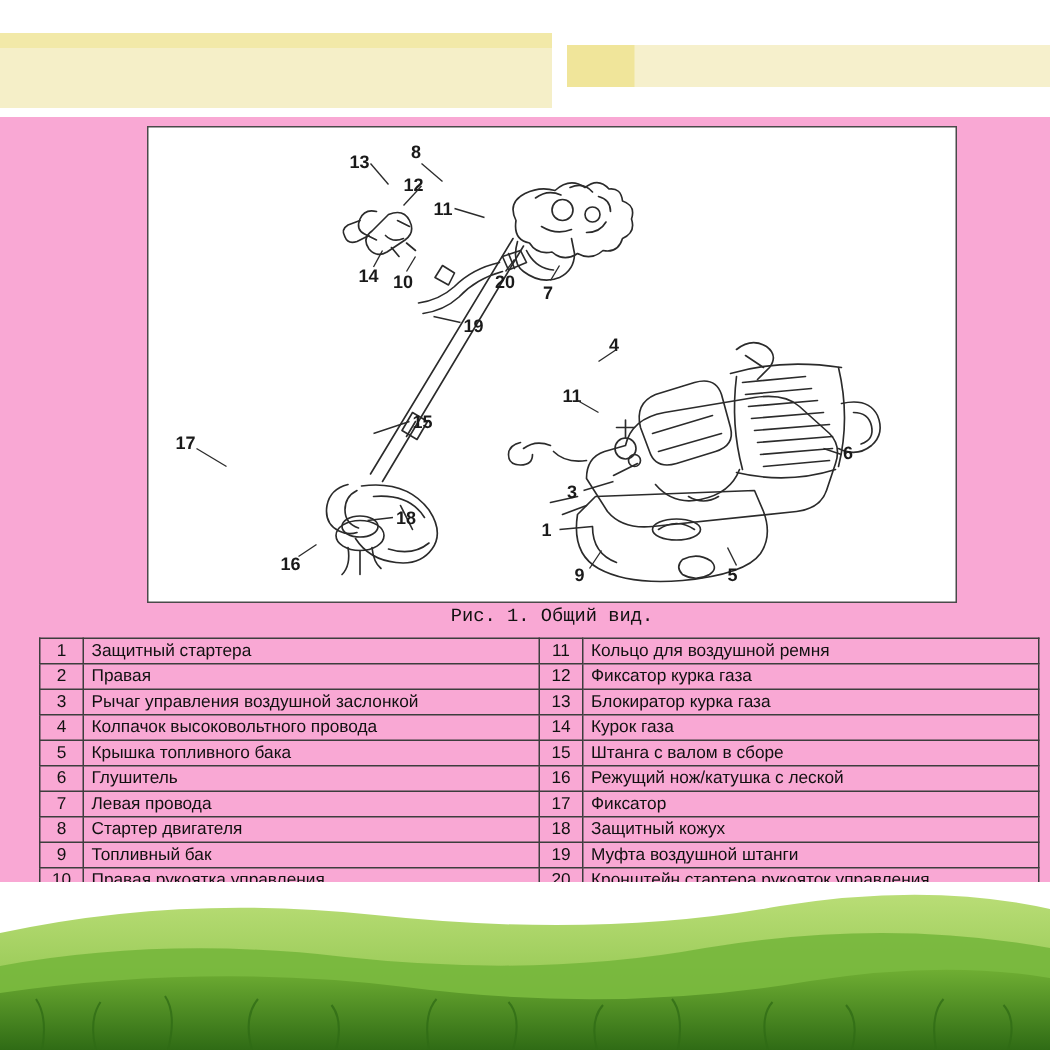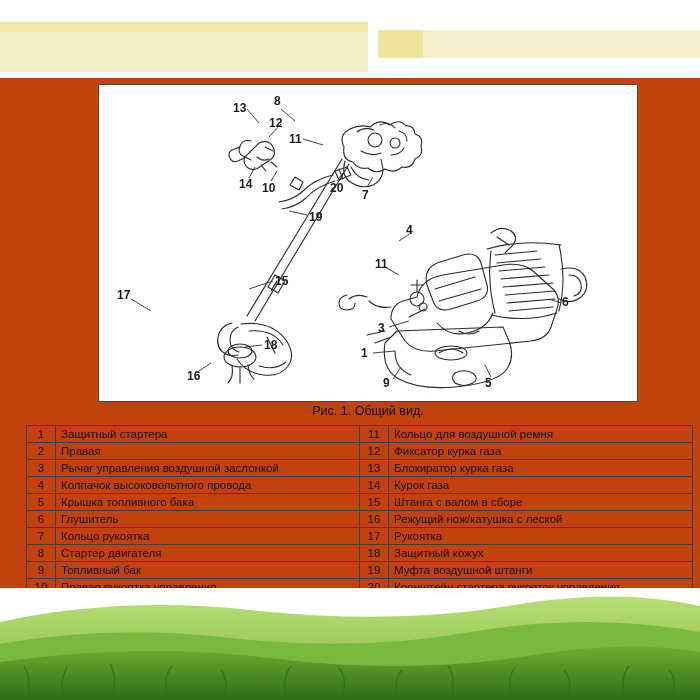--- a/index.html
+++ b/index.html
@@ -12,21 +12,21 @@
     background: #ffffff;
     font-family: "Liberation Sans", sans-serif;
     overflow: hidden;
     position: relative;
   }
   .page {
     position: absolute;
     inset: 0;
     width: 700px;
     height: 700px;
-    background: #c2410c;
+    background: #f9a8d4;
   }
 
   
   .top-band {
     position: absolute;
     left: 0; top: 0;
     width: 700px; height: 78px;
     background: #ffffff;
   }
   .bar-left {
@@ -81,20 +81,21 @@
     line-height: 1;
   }
 
   .figure-caption {
     position: absolute;
     left: 98px; top: 404px;
     width: 540px;
     text-align: center;
     font-size: 12.5px;
     color: #111;
+    font-family: Liberation Mono, monospace;
   }
 
   
   .legend {
     position: absolute;
     left: 26px; top: 425px;
     width: 648px;
     border-collapse: collapse;
     font-size: 11.5px;
     color: #111;
@@ -315,23 +316,23 @@
         <td class="txt">Штанга с валом в сборе</td>
       </tr>
       <tr>
         <td class="num">6</td>
         <td class="txt">Глушитель</td>
         <td class="num">16</td>
         <td class="txt">Режущий нож/катушка с леской</td>
       </tr>
       <tr>
         <td class="num">7</td>
-        <td class="txt">Кольцо рукоятка</td>
+        <td class="txt">Левая провода</td>
         <td class="num">17</td>
-        <td class="txt">Рукоятка</td>
+        <td class="txt">Фиксатор</td>
       </tr>
       <tr>
         <td class="num">8</td>
         <td class="txt">Стартер двигателя</td>
         <td class="num">18</td>
         <td class="txt">Защитный кожух</td>
       </tr>
       <tr>
         <td class="num">9</td>
         <td class="txt">Топливный бак</td>

